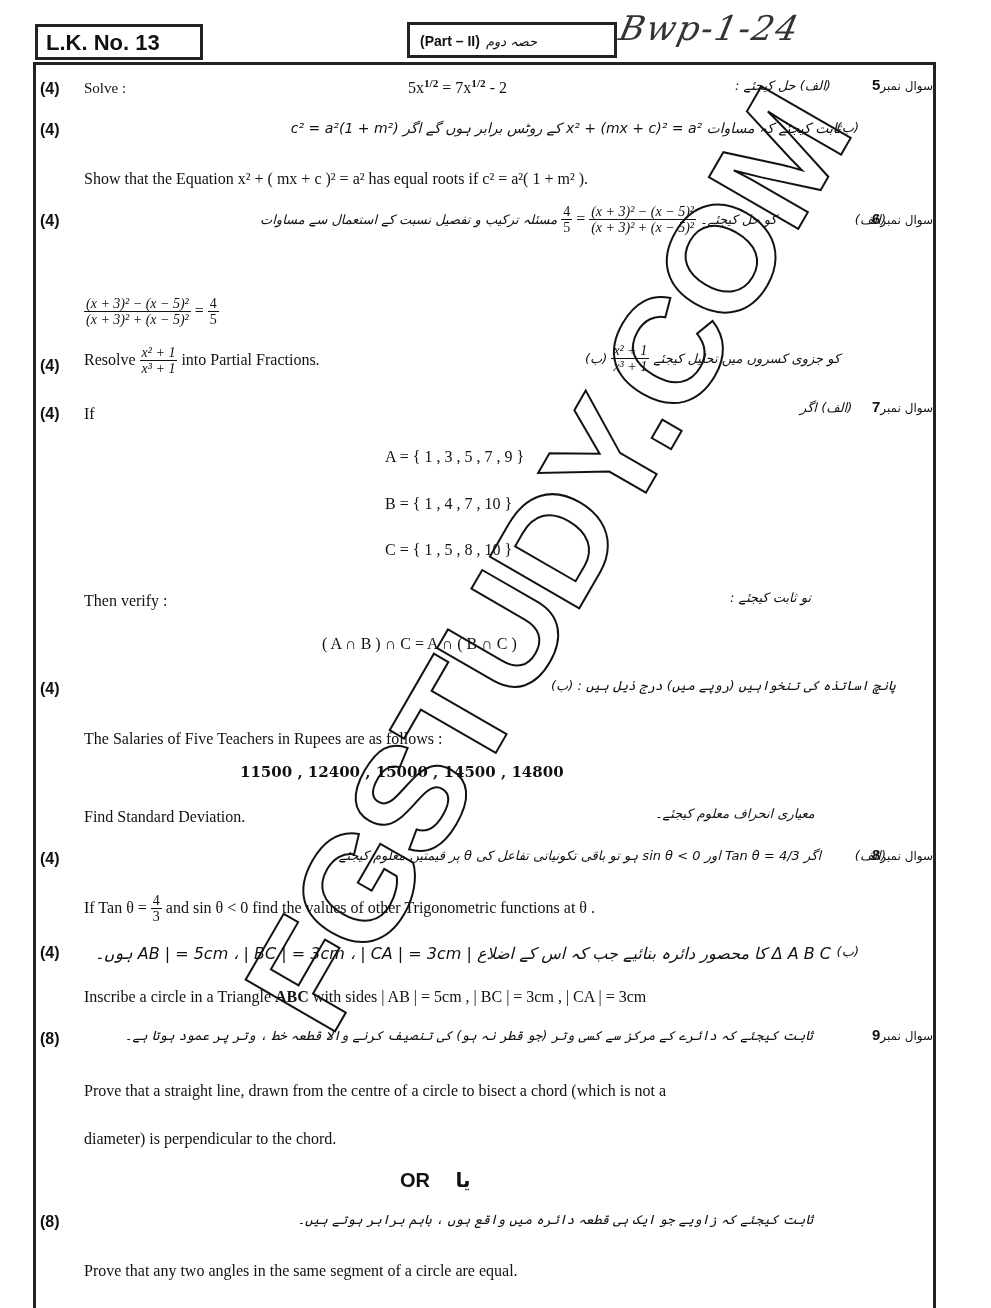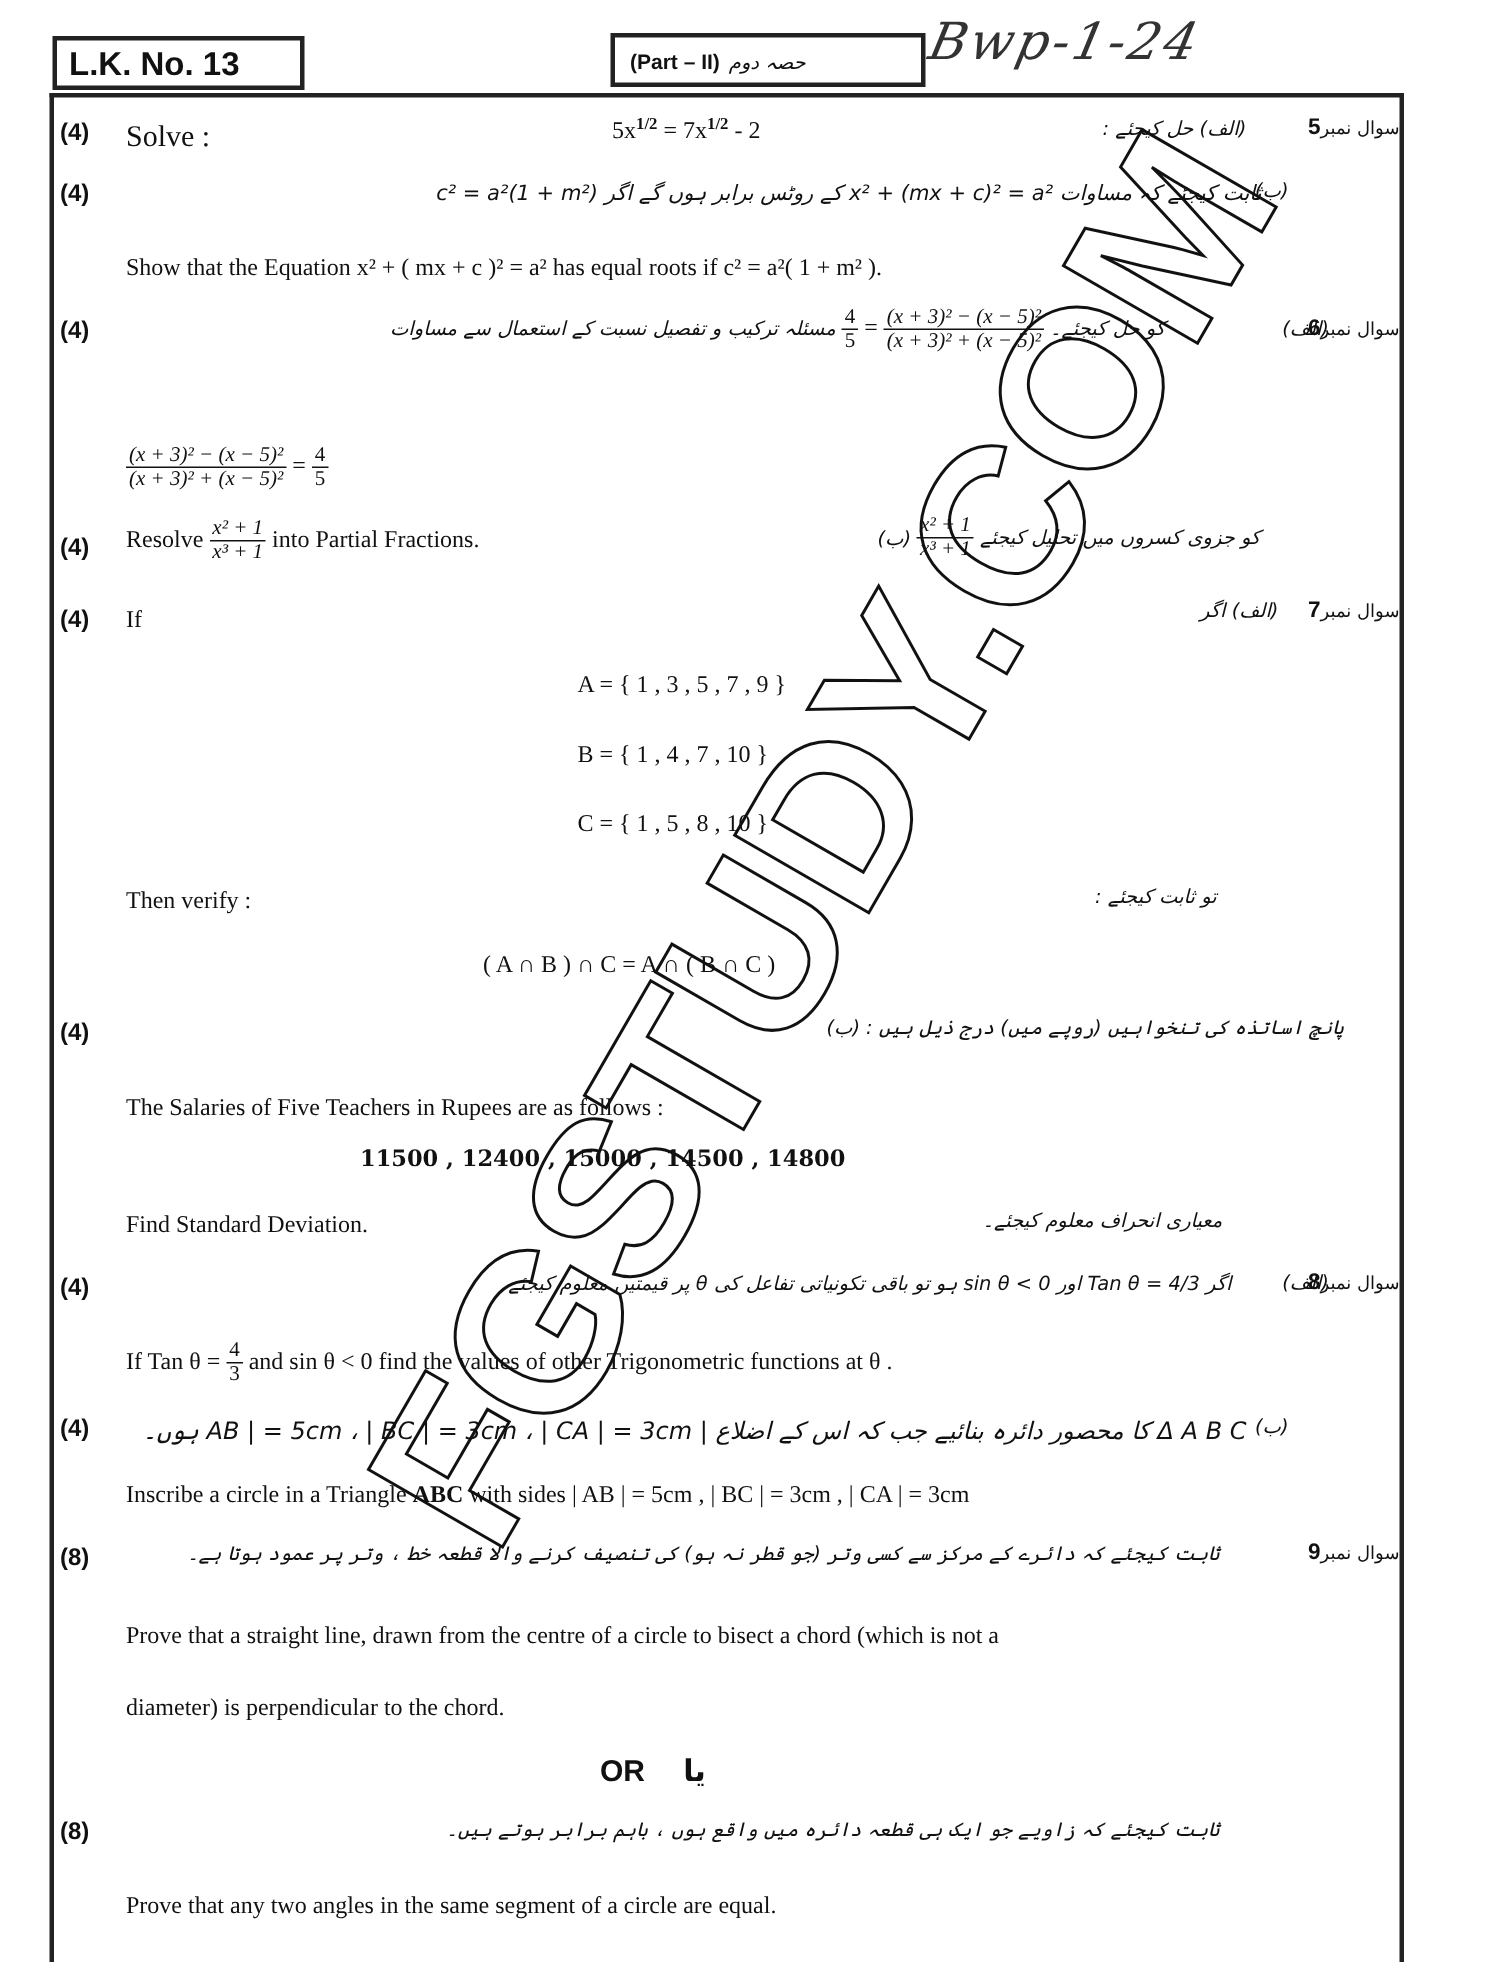--- a/index.html
+++ b/index.html
@@ -36,21 +36,21 @@
   <span>L.K. No. 13</span>
 </div>
 <div id="part-box" class="hdr-box">
   <span>(Part – II)</span><span class="ur">حصہ دوم</span>
 </div>
 <div id="handwritten">Bwp-1-24</div>
 
 <div id="frame"></div>
 
 <div class="abs marks" style="top:80px">(4)</div>
-<div class="abs en" style="left:84px;top:80px;font-size:20px">Solve :</div>
+<div class="abs en" style="left:84px;top:80px;font-size:15px">Solve :</div>
 <div class="abs en" style="left:408px;top:77px;font-size:16px">
   <span>5x</span><sup>1/2</sup><span> = 7x</span><sup>1/2</sup><span> - 2</span>
 </div>
 <div class="abs ur" style="left:735px;top:78px">
   <span>(الف)</span> <span>حل کیجئے :</span>
 </div>
 <div class="abs qn" style="top:76px;right:58px">
   <span>سوال نمبر</span><b>5</b>
 </div>
 

